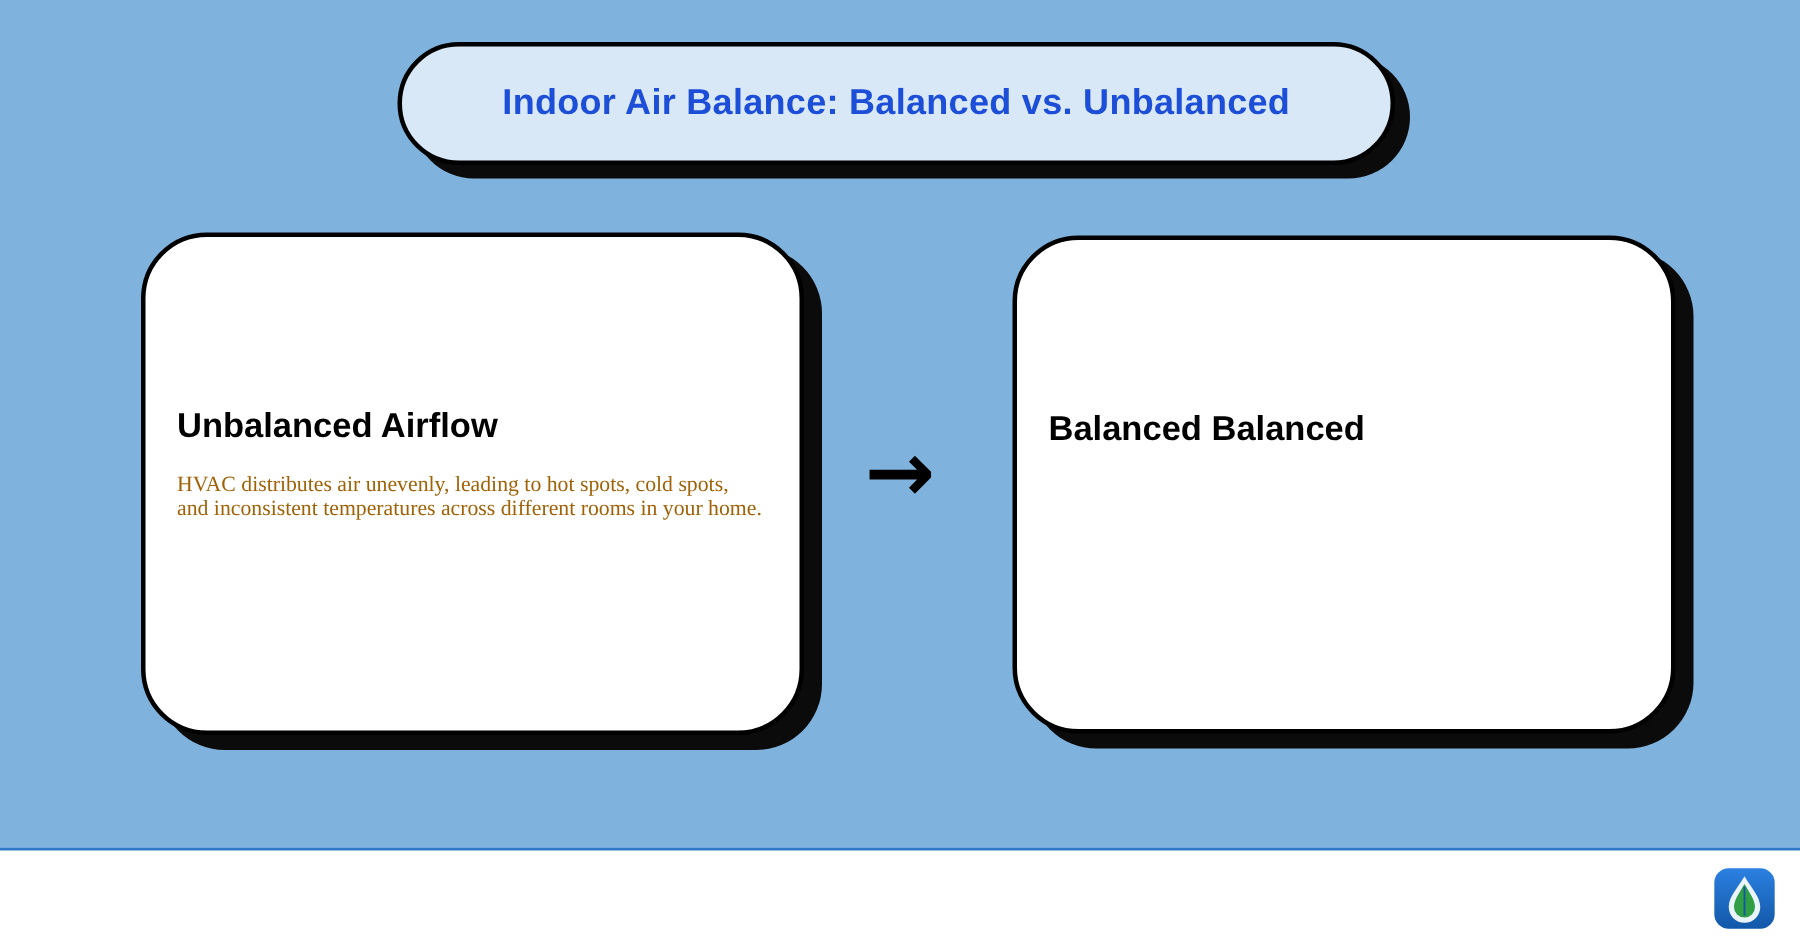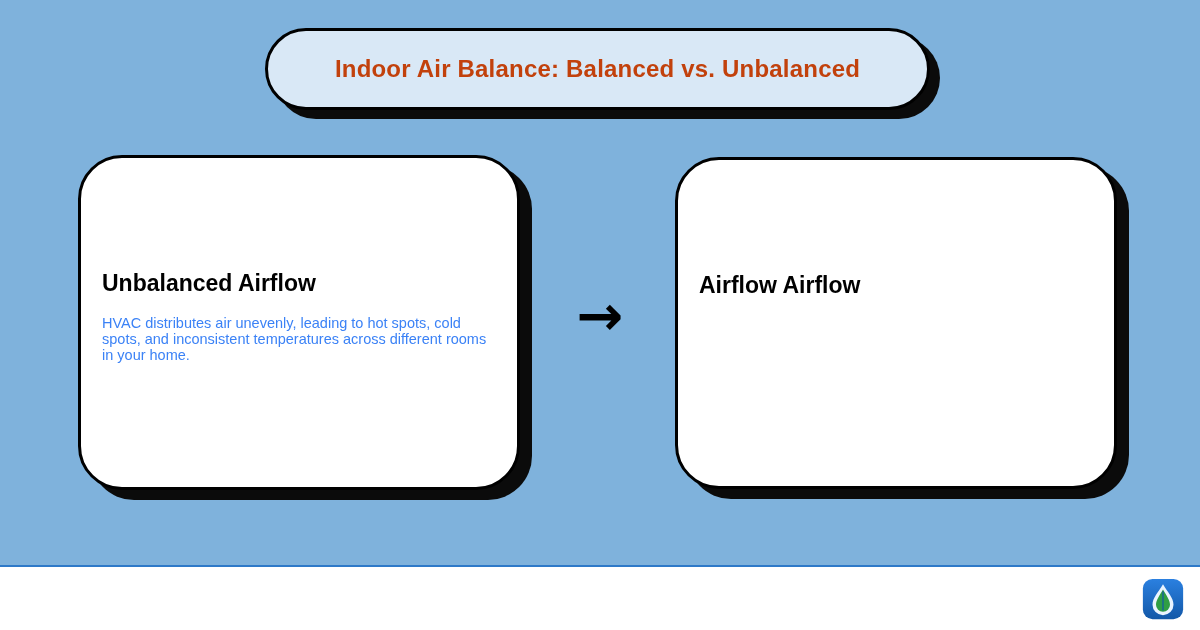--- a/index.html
+++ b/index.html
@@ -26,54 +26,55 @@
     border: 3px solid #000000;
     border-radius: 41px;
     box-shadow: 10px 9px 0 #0B0B0B;
     display: flex;
     align-items: center;
     justify-content: center;
   }
   .banner h1 {
     font-size: 24px;
     font-weight: bold;
-    color: #c2410c;
+    color: #1d4ed8;
     letter-spacing: 0.2px;
   }
 
   
   .card {
     position: absolute;
     top: 155px;
     width: 442px;
     height: 335px;
     background: #FFFFFF;
     border: 3px solid #000000;
     border-radius: 44px;
     box-shadow: 12px 10px 0 #0B0B0B;
   }
-  .card.left  { left: 78px; }
+  .card.left  { left: 94px; }
   .card.right { left: 675px; top: 157px; height: 332px; }
   .card-content {
     position: absolute;
     top: 112px;
     left: 21px;
     right: 24px;
   }
   .card-content h2 {
     font-size: 23px;
     font-weight: bold;
     color: #000000;
     margin-bottom: 19px;
   }
   .card-content p {
     font-size: 14.5px;
     line-height: 1.1;
-    color: #3b82f6;
+    color: #a16207;
     max-width: 392px;
+    font-family: Liberation Serif, serif;
   }
 
   
   .arrow {
     position: absolute;
     left: 558px;
     top: 288px;
     width: 84px;
     text-align: center;
     font-size: 56px;
@@ -116,21 +117,21 @@
     <div class="card-content">
       <h2>Unbalanced Airflow</h2>
       <p>HVAC distributes air unevenly, leading to hot spots, cold spots, and inconsistent temperatures across different rooms in your home.</p>
     </div>
   </div>
 
   <div class="arrow">→</div>
 
   <div class="card right">
     <div class="card-content">
-      <h2>Airflow Airflow</h2>
+      <h2>Balanced Balanced</h2>
     </div>
   </div>
 
   <div class="footer">
     <svg class="logo" viewBox="0 0 48 48" aria-hidden="true">
       <defs>
         <linearGradient id="logoGrad" x1="0" y1="0" x2="0" y2="1">
           <stop offset="0" stop-color="#2B80E0"></stop>
           <stop offset="1" stop-color="#1258A8"></stop>
         </linearGradient>

